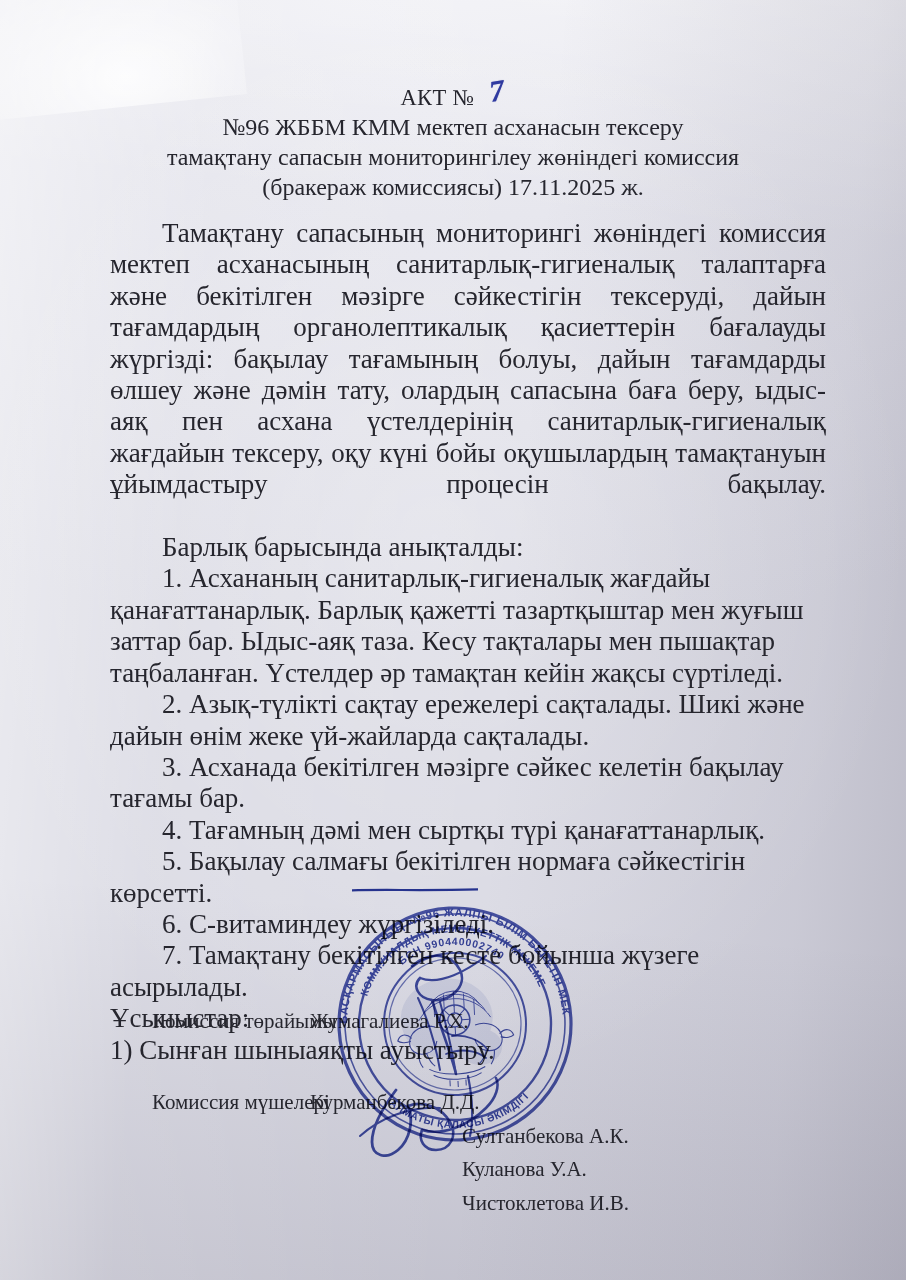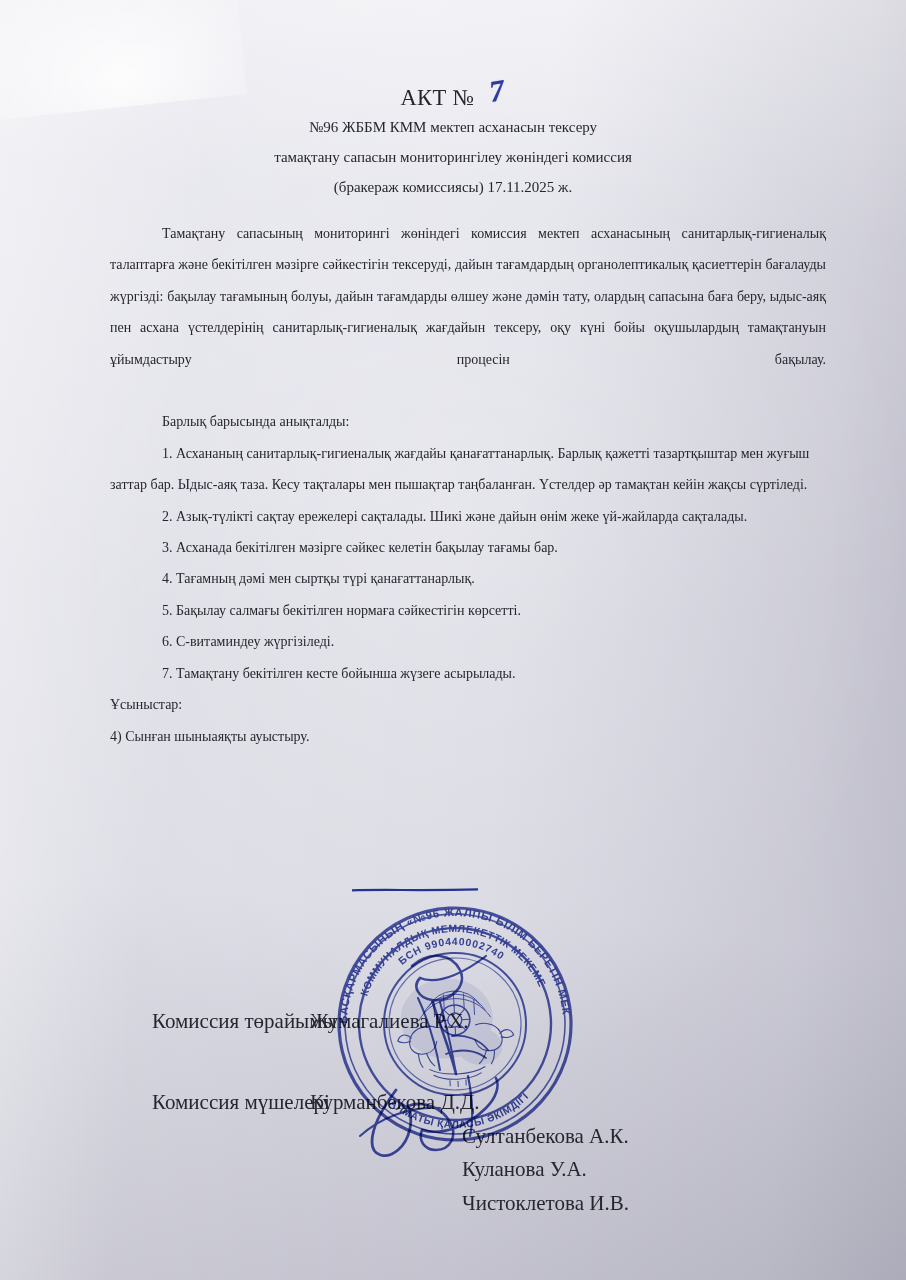--- a/index.html
+++ b/index.html
@@ -86,32 +86,32 @@
     margin-left: 16px;
     text-shadow: 0 0 1px rgba(47,58,160,0.45);
   }
 
   .title-block {
     position: absolute;
     top: 112px;
     left: 0;
     width: 906px;
     text-align: center;
-    font-size: 15px;
+    font-size: 24px;
     line-height: 30px;
   }
   .title-block .t-line { white-space: nowrap; }
 
   
   .body-wrap {
     position: absolute;
     top: 218px;
     left: 110px;
     width: 716px;
-    font-size: 14px;
+    font-size: 27px;
     line-height: 31.4px;
   }
   p.just {
     margin: 0;
     text-align: justify;
     text-justify: inter-word;
     text-indent: 52px;
   }
   
   p.intro { text-align: justify; }
@@ -232,21 +232,21 @@
 
       <p class="hang">1. Асхананың санитарлық-гигиеналық жағдайы қанағаттанарлық. Барлық қажетті тазартқыштар мен жуғыш заттар бар. Ыдыс-аяқ таза. Кесу тақталары мен пышақтар таңбаланған. Үстелдер әр тамақтан кейін жақсы сүртіледі.</p>
       <p class="hang">2. Азық-түлікті сақтау ережелері сақталады. Шикі және дайын өнім жеке үй-жайларда сақталады.</p>
       <p class="hang">3. Асханада бекітілген мәзірге сәйкес келетін бақылау тағамы бар.</p>
       <p class="hang">4. Тағамның дәмі мен сыртқы түрі қанағаттанарлық.</p>
       <p class="hang">5. Бақылау салмағы бекітілген нормаға сәйкестігін көрсетті.</p>
       <p class="hang">6. С-витаминдеу жүргізіледі.</p>
       <p class="hang">7. Тамақтану бекітілген кесте бойынша жүзеге асырылады.</p>
 
       <p class="plain">Ұсыныстар:</p>
-      <p class="plain">4) Сынған шыныаяқты ауыстыру.</p>
+      <p class="plain">1) Сынған шыныаяқты ауыстыру.</p>
     </div>
 
     <div class="sign-block">
       <div class="sign-row">
         <span class="sign-label">Комиссия төрайымы</span>
         <span class="sign-name">Жумагалиева Р.Х.</span>
       </div>
       <div class="sign-row">
         <span class="sign-label">Комиссия мүшелері</span>
         <span class="sign-name">Курманбекова Д.Д.</span>

